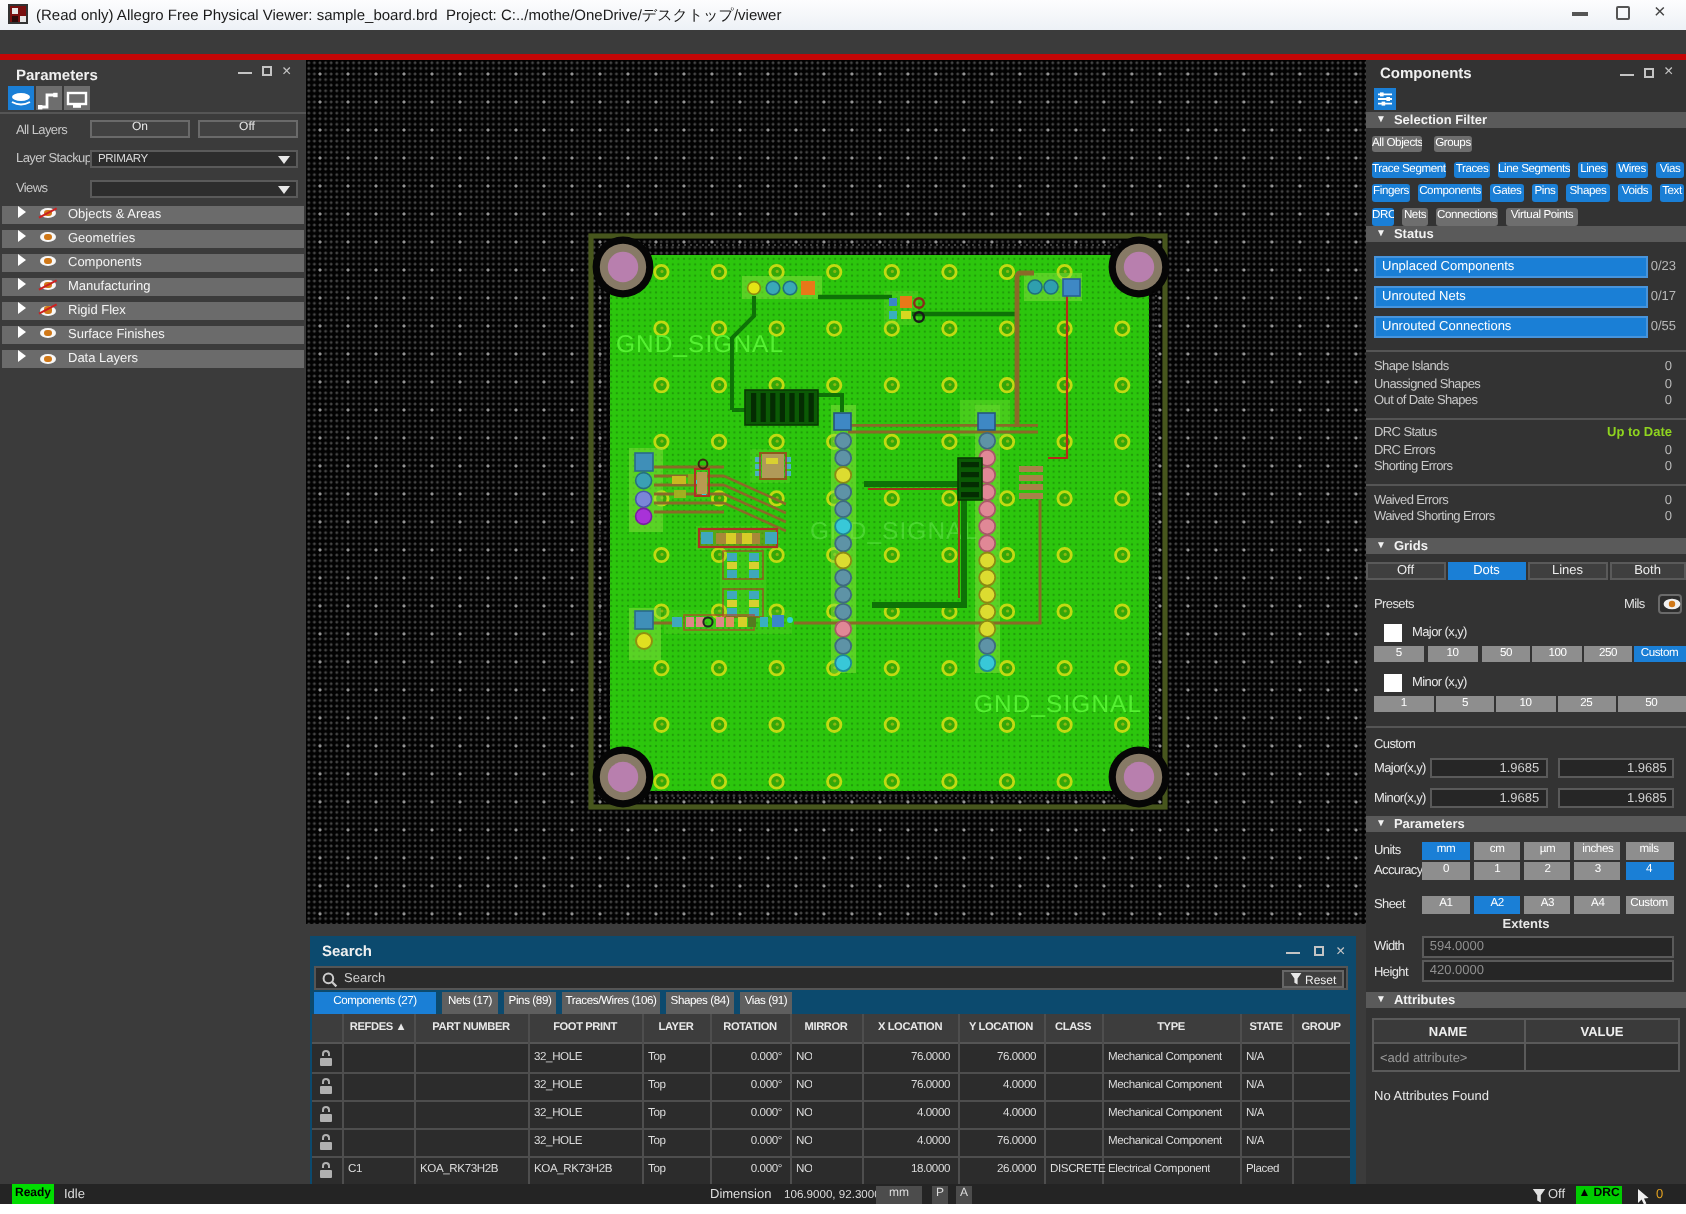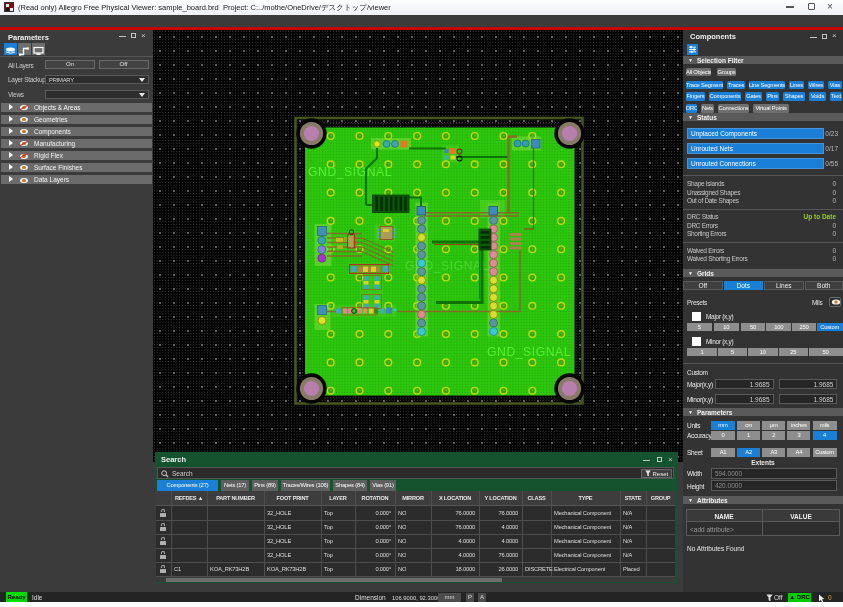--- a/index.html
+++ b/index.html
@@ -24,21 +24,21 @@
 
   
   #canvas { left:153px; top:30px; width:530px; height:432px; background-color:#020202;
     background-image: radial-gradient(circle, #959595 0.55px, rgba(0,0,0,0) 0.95px), radial-gradient(circle, #454545 0.5px, rgba(0,0,0,0) 0.9px);
     background-size: 14px 14px, 2.8px 2.8px; }
 
   
   #rightpanel { left:683px; top:30px; width:160px; height:562px; background:#333333; font-size:6.5px; color:#d8d8d8; }
 
   
-  #searchpanel { left:155px; top:452px; width:523px; height:131px; background:#14532d; color:#ddd; font-size:6.5px; }
+  #searchpanel { left:155px; top:468px; width:523px; height:131px; background:#0c4a6e; color:#ddd; font-size:6.5px; }
 
   .paneltitle { font-size:7.5px; font-weight:bold; color:#f0f0f0; }
   .sechdr { position:absolute; left:0; width:100%; height:8px; background:#5a5a5a; color:#f2f2f2; font-size:6.5px; font-weight:bold; line-height:8px; }
   .sechdr .tri { display:inline-block; margin:0 4px 0 5px; font-size:5px; vertical-align:1px; }
   .chip { position:absolute; height:8.5px; border-radius:1.5px; color:#fff; font-size:5.8px; letter-spacing:-0.2px; text-align:center; line-height:8.5px; overflow:hidden; white-space:nowrap; }
   .blue { background:#1a7fd6; }
   .gray { background:#6e6e6e; }
   .btn-gray { background:#8e8e8e; color:#fff; }
   .lbl { position:absolute; color:#c8c8c8; letter-spacing:-0.3px; white-space:nowrap; }
   .val { position:absolute; color:#b8b8b8; text-align:right; }

